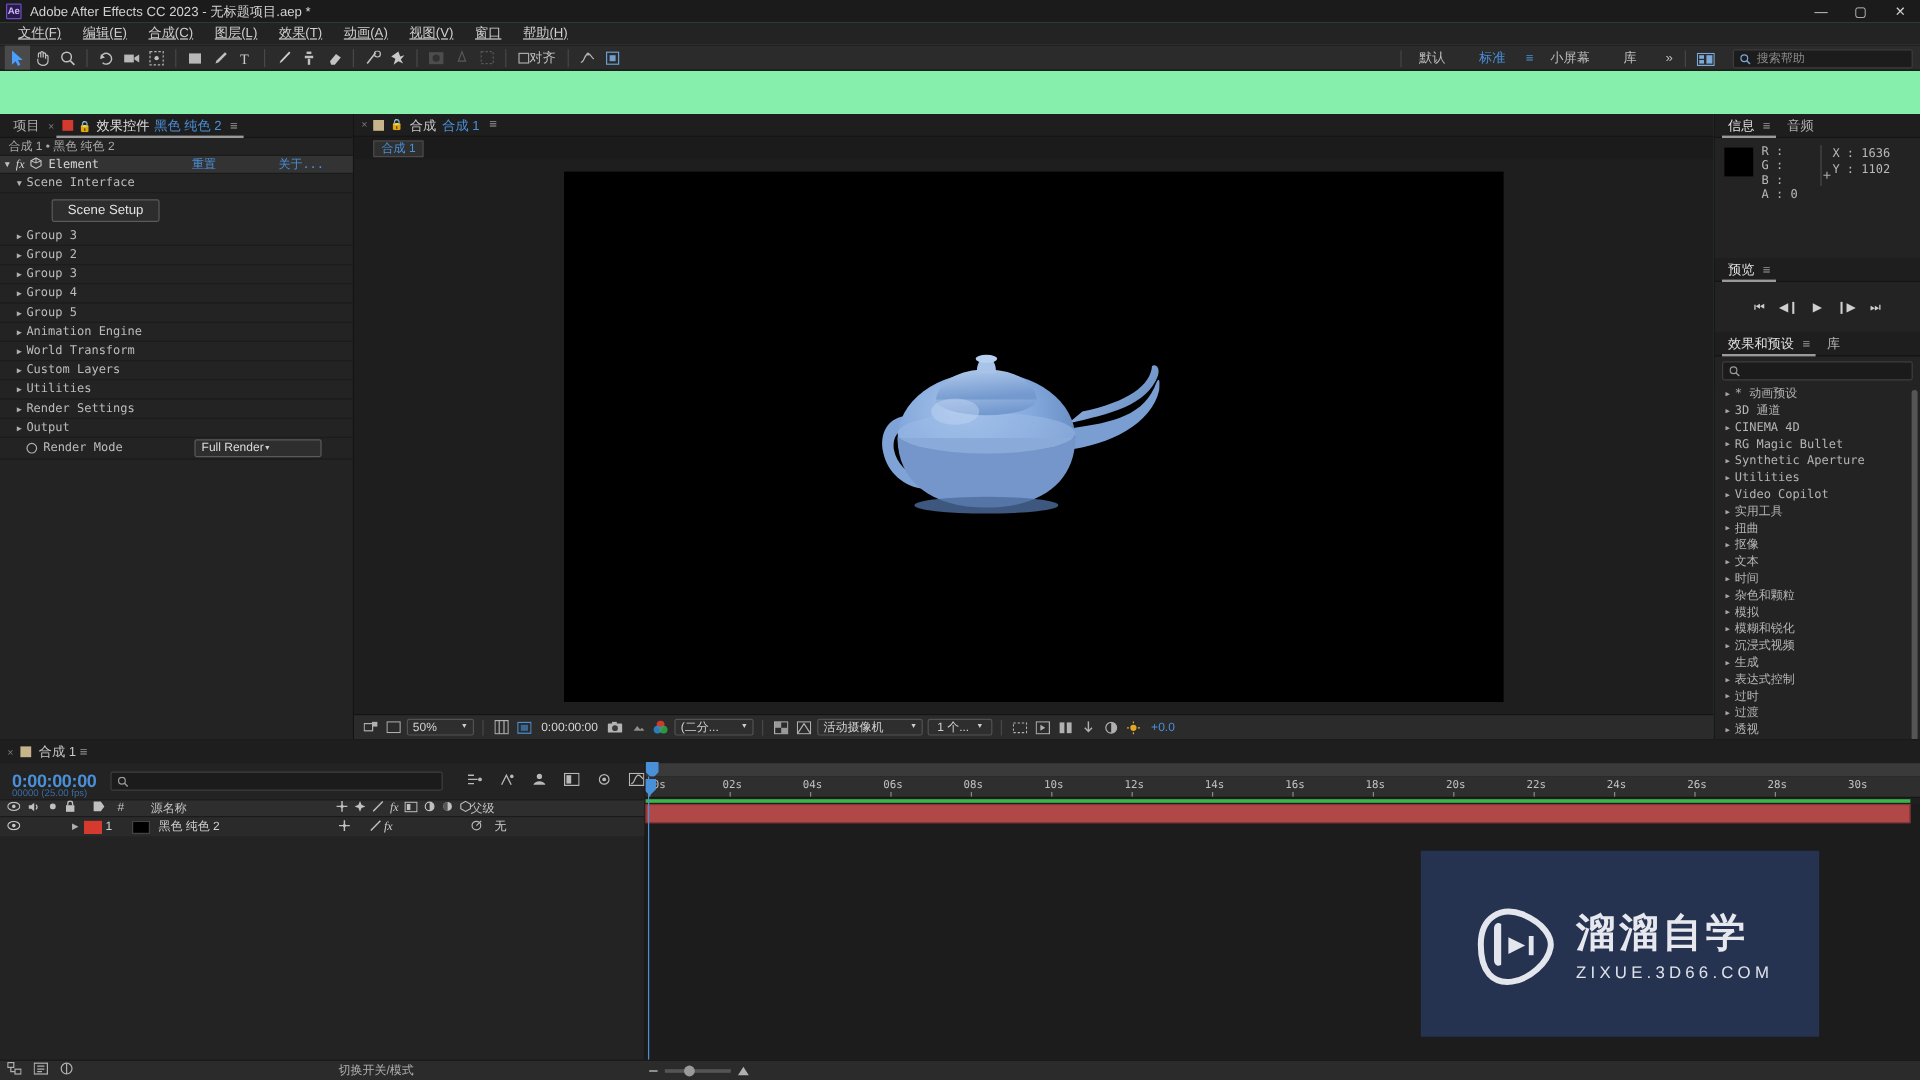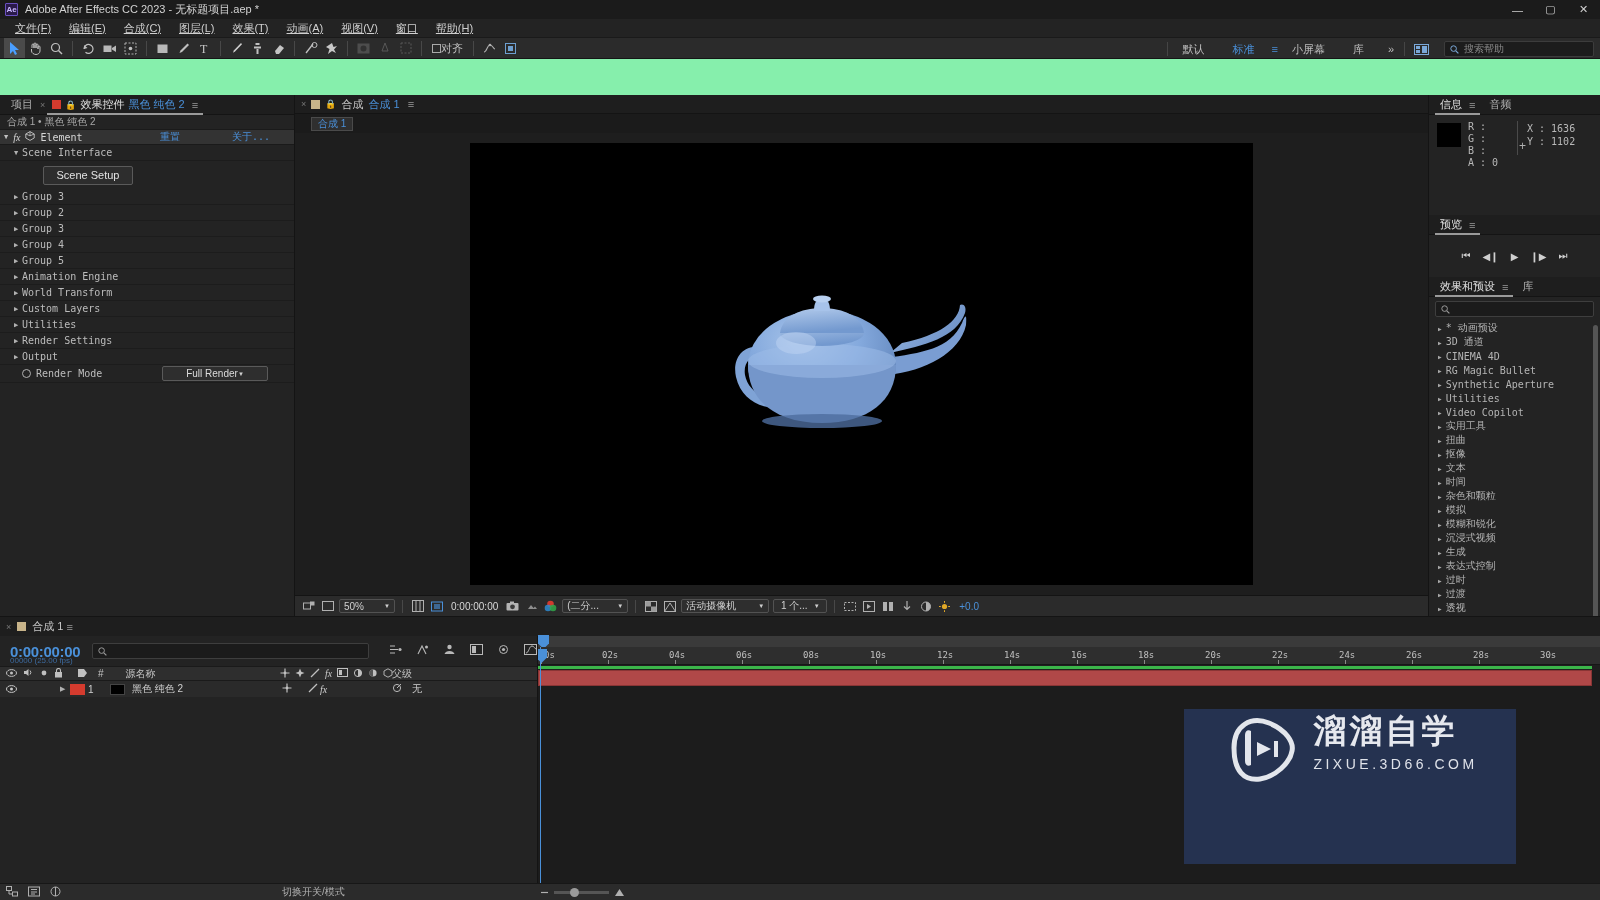--- a/index.html
+++ b/index.html
@@ -120,21 +120,21 @@
     font-family: "Liberation Sans", sans-serif;
   }
   .circ-stop {
     width: 9px; height: 9px; border: 1px solid #b0b0b0; border-radius: 50%;
     margin-left: 22px; margin-right: 5px;
   }
   .dropdown {
     position: absolute; left: 162px; width: 106px; height: 15px;
     background: #2e2e2e; border: 1px solid #5a5a5a; border-radius: 2px;
     font-size: 10px; color: #dcdcdc; display: flex; align-items: center;
-    padding: 0 5px; justify-content: center;
+    padding: 0 5px; justify-content: flex-start;
     font-family: "Liberation Sans", sans-serif;
   }
 
   
   .center-panel { flex: 1; display: flex; flex-direction: column; min-width: 0; }
   .comp-tabbar {
     height: 19px; background: #1e1e1e; display: flex; align-items: center;
     font-size: 11px; padding-left: 6px; gap: 5px; border-bottom: 1px solid #141414;
   }
   .comp-subtab {
@@ -226,21 +226,21 @@
     position: absolute; width: 11px; height: 14px; background: #4a90d9;
     clip-path: polygon(0 0, 100% 0, 100% 60%, 50% 100%, 0 60%);
   }
   .tl-bottombar {
     height: 17px; background: #2b2b2b; border-top: 1px solid #171717;
     display: flex; align-items: center; padding-left: 6px; gap: 10px; font-size: 10px; color: #b0b0b0;
   }
   .switch-label { position: absolute; left: 282px; font-size: 10px; color: #b0b0b0; }
   .watermark {
     position: absolute; right: 84px; bottom: 36px; width: 332px; height: 155px;
-    background: #253250; display: flex; align-items: flex-start; justify-content: center; gap: 13px;
+    background: #253250; display: flex; align-items: center; justify-content: center; gap: 13px;
   }
   .wm-text { display: flex; flex-direction: column; gap: 2px; }
   .wm-cn { font-size: 33px; color: #e6e8ee; letter-spacing: 3px; font-weight: bold; }
   .wm-en { font-size: 14px; color: #dfe2e9; letter-spacing: 3.5px; }
 </style>
 </head>
 <body>
 
 <div class="app">
 

